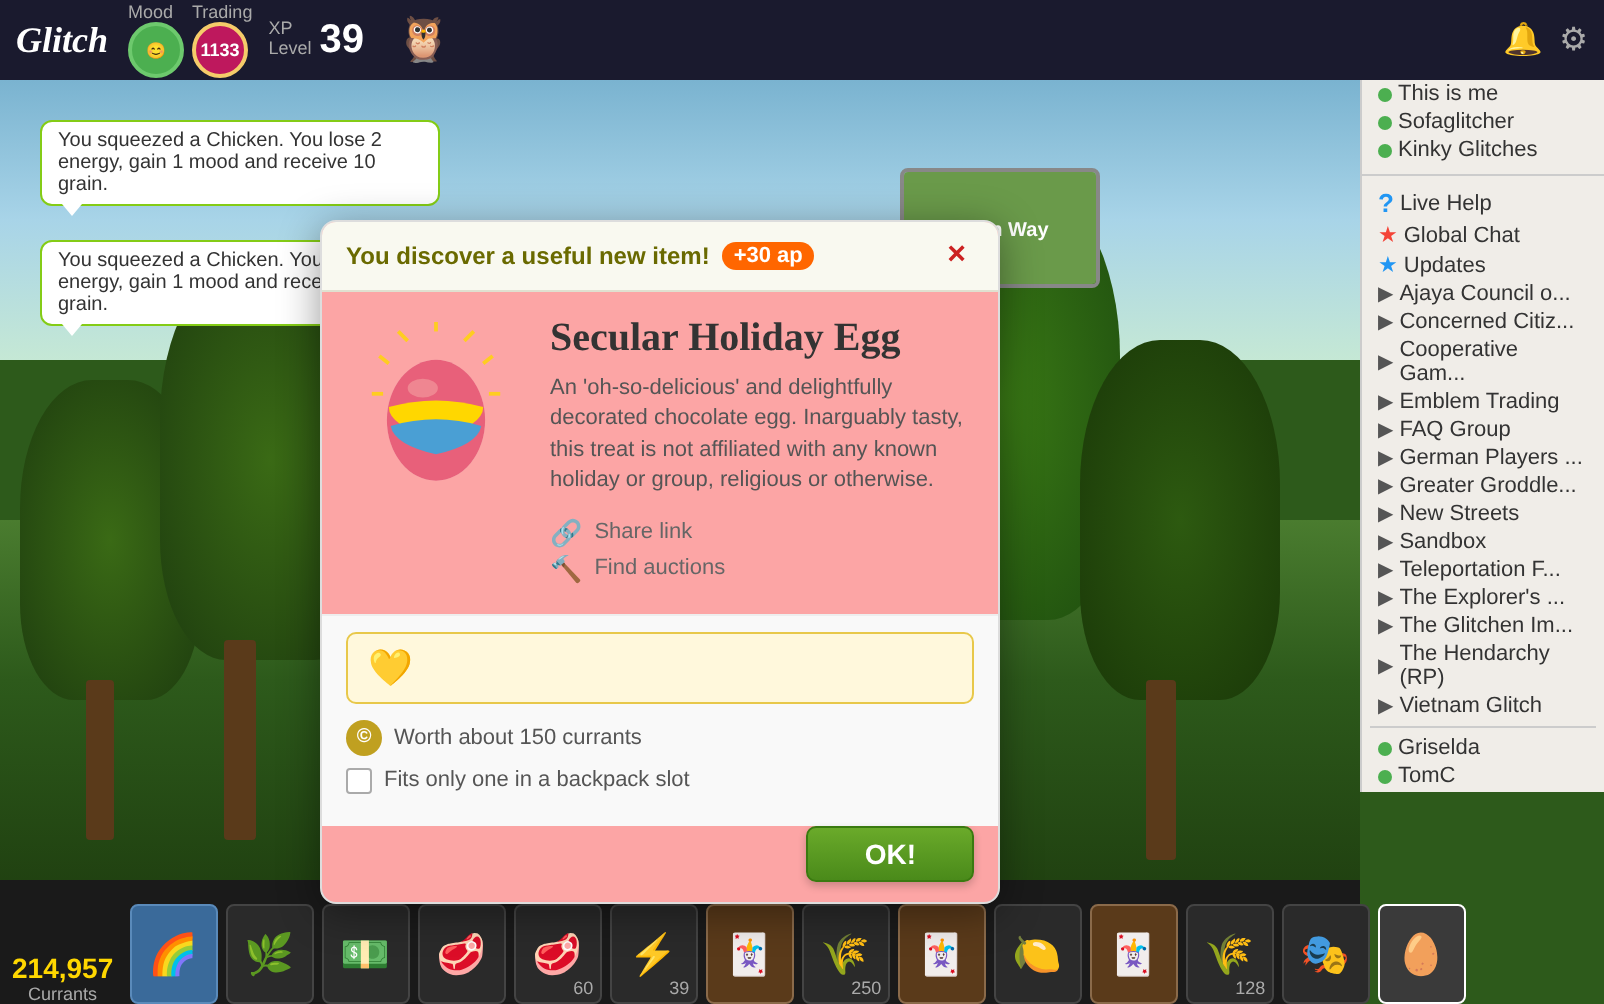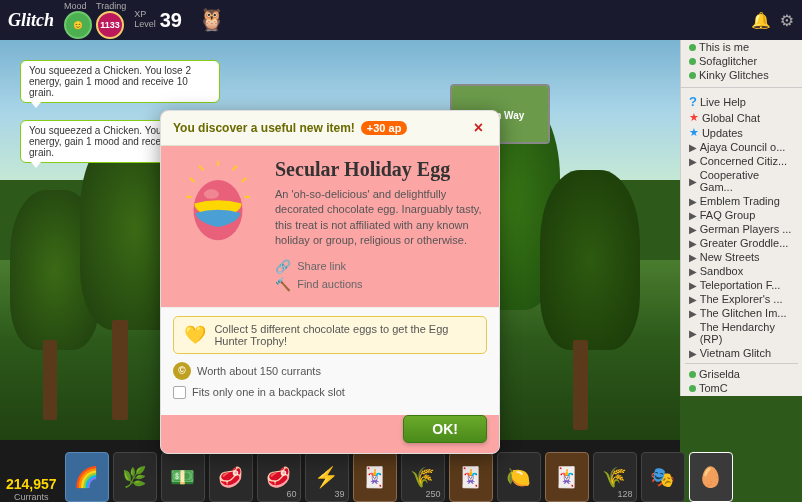--- a/index.html
+++ b/index.html
@@ -640,21 +640,20 @@
       <div class="modal-action">
         <span class="icon">🔨</span>
         <span>Find auctions</span>
       </div>
     </div>
   </div>
 
   <div id="modal-bottom">
     <div id="quest-banner">
       <span id="quest-icon">💛</span>
-      <span id="quest-text">Collect 5 different chocolate eggs to get the Egg Hunter Trophy!</span>
     </div>
     <div class="worth-row">
       <div class="worth-coin">©</div>
       <span>Worth about 150 currants</span>
     </div>
     <div class="fits-row">
       <div class="checkbox-fake"></div>
       <span>Fits only one in a backpack slot</span>
     </div>
   </div>

